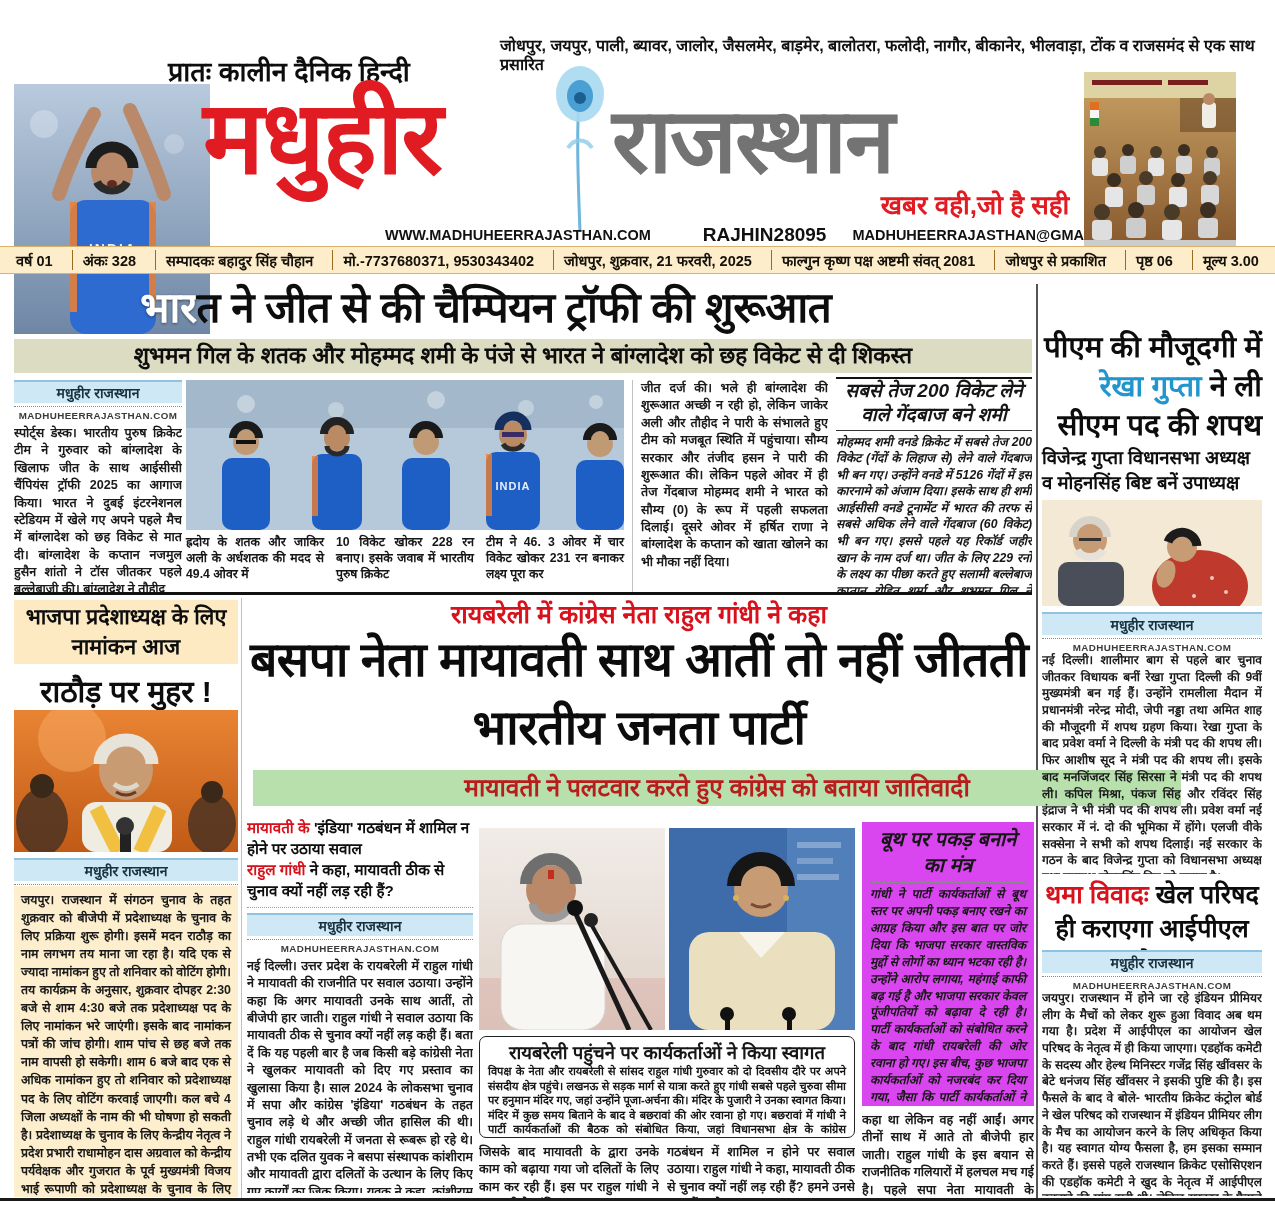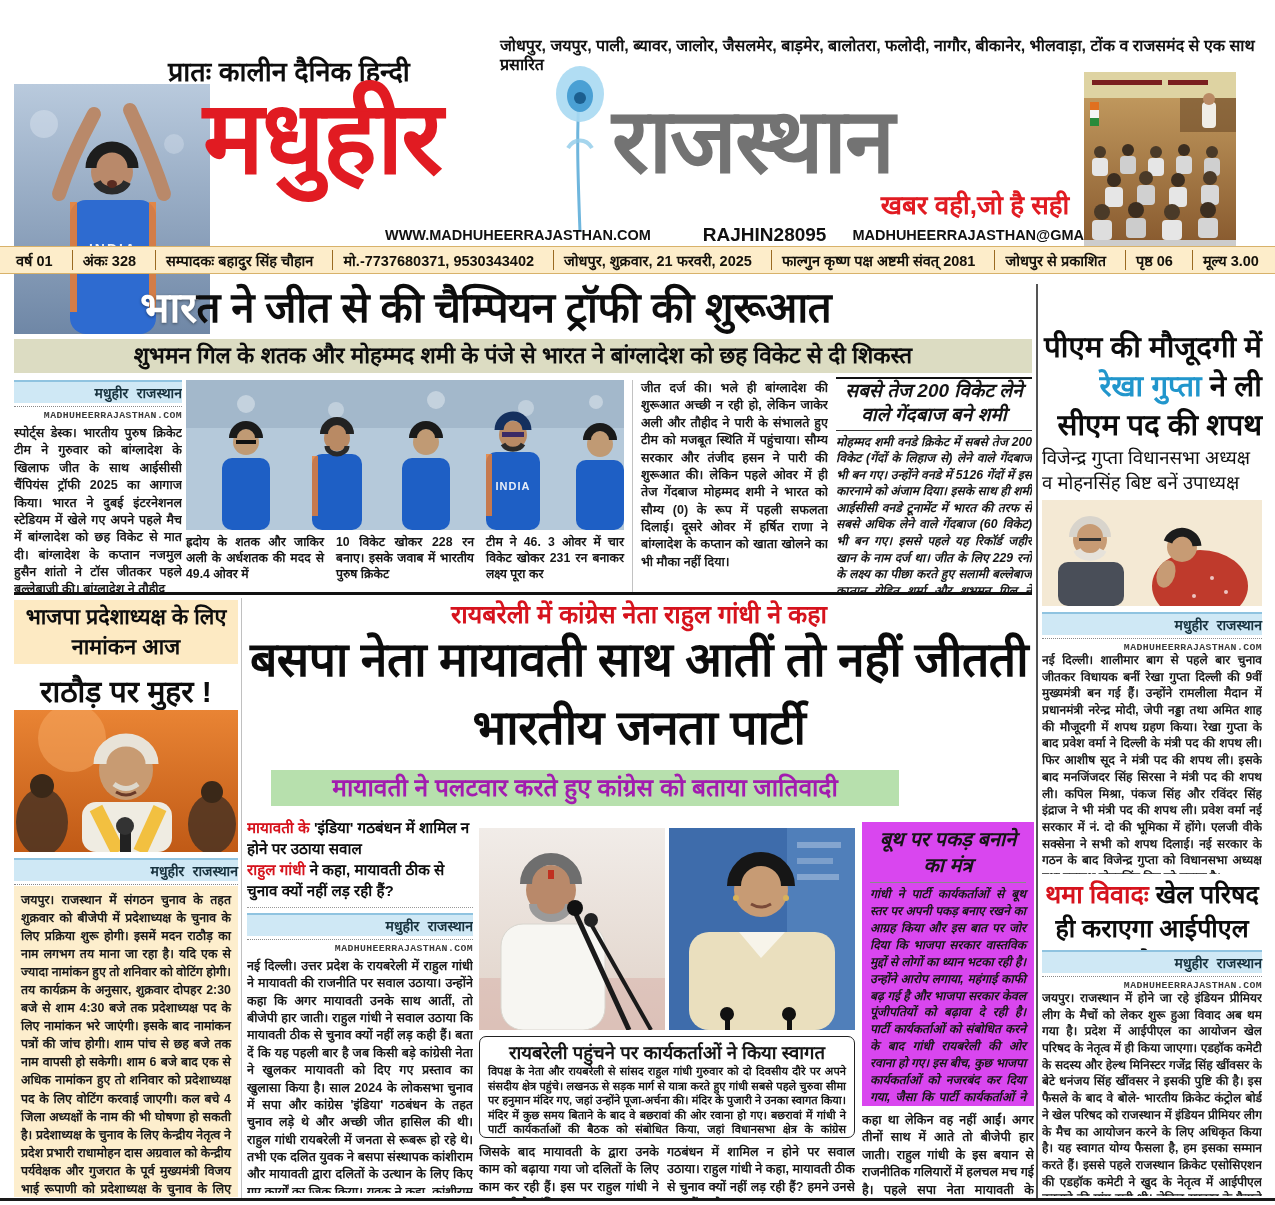--- a/index.html
+++ b/index.html
@@ -46,56 +46,56 @@
   .shami-box { left:836px; top:377px; width:196px; height:215px; border-top:2.5px solid #111; overflow:hidden; }
   .shami-box h3 { font-size:19px; font-weight:800; font-style:italic; text-align:center; line-height:1.25; padding:0 0 3px; border-bottom:1.5px solid #333; }
   .shami-box p { margin-top:3px; font-size:12.2px; font-style:italic; font-weight:600; line-height:1.36; text-align:justify; }
 
   .rule-mid { left:14px; top:592px; width:1018px; height:2.5px; background:#111; }
   .rule-bottom { left:0px; top:1198px; width:1275px; height:3px; background:#1a1a1a; }
   .v-main { left:1036px; top:284px; width:1.5px; height:914px; background:#555; }
   .v-left { left:241px; top:598px; width:1px; height:600px; background:#c0c0c0; }
 
   
-  .byline { text-align:right; position:relative; margin-bottom:4px;font-family:Liberation Mono, monospace; }
+  .byline { text-align:center; position:relative; margin-bottom:4px; }
   .byline-bar { background:#cfe8f5; border-top:2px solid #8fc3e0; font-weight:800; font-size:14px; color:#18323e; padding:1px 0; }
   .byline-site { font-size:9.8px; font-weight:700; color:#3a3a3a; letter-spacing:.4px; border-top:1.5px dotted #888; margin-top:3px; padding-top:3px; position:relative; }
 
   
   .bjp-kicker { left:14px; top:600px; width:224px; height:64px; background:#fdeac3; text-align:center; font-size:21.5px; font-weight:800; line-height:1.4; padding-top:2px; color:#0d0d0d; }
   .bjp-head { left:14px; top:670px; width:224px; text-align:center; font-size:30px; font-weight:800; color:#0d0d0d; }
   .ph-rathore { left:14px; top:710px; width:224px; height:142px; }
   .bjp-byline { left:14px; top:858px; width:224px; }
   .bjp-body { left:14px; top:886px; width:224px; height:311px; background:#fdeecd; padding:5px 7px; font-size:12.4px; line-height:1.455; }
 
   
   .maya-kicker { left:245px; top:596px; width:788px; text-align:center; font-size:25px; font-weight:800; color:#d6131d; }
   .maya-head { left:245px; top:626px; width:788px; text-align:center; font-size:48px; font-weight:800; line-height:1.42; color:#0c0c0c; letter-spacing:-0.5px; }
-  .maya-green { left:271px; top:770px; width:628px; height:36px; background:#b7e0ad; text-align:center; line-height:36px; font-size:24.5px; font-weight:800; color:#a21caf; white-space:nowrap; }
+  .maya-green { left:253px; top:770px; width:928px; height:36px; background:#b7e0ad; text-align:center; line-height:36px; font-size:24.5px; font-weight:800; color:#b91c1c; white-space:nowrap; }
   .maya-colA { left:247px; top:818px; width:226px; height:380px; }
   .maya-lead { font-size:15.2px; font-weight:800; line-height:1.38; color:#0e0e0e; padding-bottom:5px; border-bottom:1.5px dotted #999; margin-bottom:5px; }
   .maya-lead .red { color:#d6131d; }
   .maya-colA .body-txt { height:235px; overflow:hidden; }
   .ph-rahul { left:479px; top:828px; width:186px; height:202px; }
   .ph-mayawati { left:669px; top:828px; width:186px; height:202px; }
   .welcome-box { left:479px; top:1036px; width:376px; height:102px; border:1.5px solid #222; border-radius:7px; padding:2px 8px 4px; overflow:hidden; background:#fff; }
   .welcome-box h3 { text-align:center; font-size:18.5px; font-weight:800; }
   .welcome-box p { font-size:11.2px; font-weight:700; line-height:1.3; text-align:justify; }
   .maya-colB { left:479px; top:1144px; width:180px; height:54px; }
   .maya-colC { left:667px; top:1144px; width:188px; height:54px; }
   .maya-colD-box { left:862px; top:822px; width:172px; height:284px; background:#d946ef; padding:4px 8px; overflow:hidden; }
   .maya-colD-box h3 { text-align:center; font-size:20px; font-weight:800; font-style:italic; line-height:1.3; border-bottom:1.5px solid #8a8a8a; padding-bottom:4px; margin-bottom:3px; }
   .maya-colD-box p { font-size:12.1px; font-style:italic; font-weight:600; line-height:1.4; text-align:justify; }
   .maya-colD { left:862px; top:1112px; width:172px; height:86px; }
 
   
   .r-badge { left:1042px; top:288px; width:220px; height:33px; background:#2aa3dc; color:#fff; text-align:center; font-size:22px; font-weight:800; font-style:italic; line-height:31px; border-bottom:2px solid #14618a; }
   .r-head { left:1042px; top:328px; width:220px; font-size:29.5px; font-weight:800; line-height:1.32; color:#0c0c0c;text-align:right; }
   .r-head .blue { color:#2196cc; }
-  .r-sub { left:1042px; top:446px; width:220px; font-size:18.5px; font-weight:400; line-height:1.35; color:#0e0e0e; }
+  .r-sub { left:1042px; top:446px; width:220px; font-size:18.5px; font-weight:700; line-height:1.35; color:#0e0e0e; }
   .ph-modi { left:1042px; top:500px; width:220px; height:106px; }
   .r-byline { left:1042px; top:612px; width:220px; }
   .r-body { left:1042px; top:652px; width:220px; height:222px; font-size:12.1px; }
   .ipl-head { left:1042px; top:878px; width:220px; text-align:center; font-size:25px; font-weight:800; line-height:1.35; color:#0c0c0c; }
   .ipl-head .red { color:#d6131d; }
   .ipl-byline { left:1042px; top:950px; width:220px; }
   .ipl-body { left:1042px; top:990px; width:220px; height:206px; font-size:12.1px; }
 </style>
 </head>
 <body>

